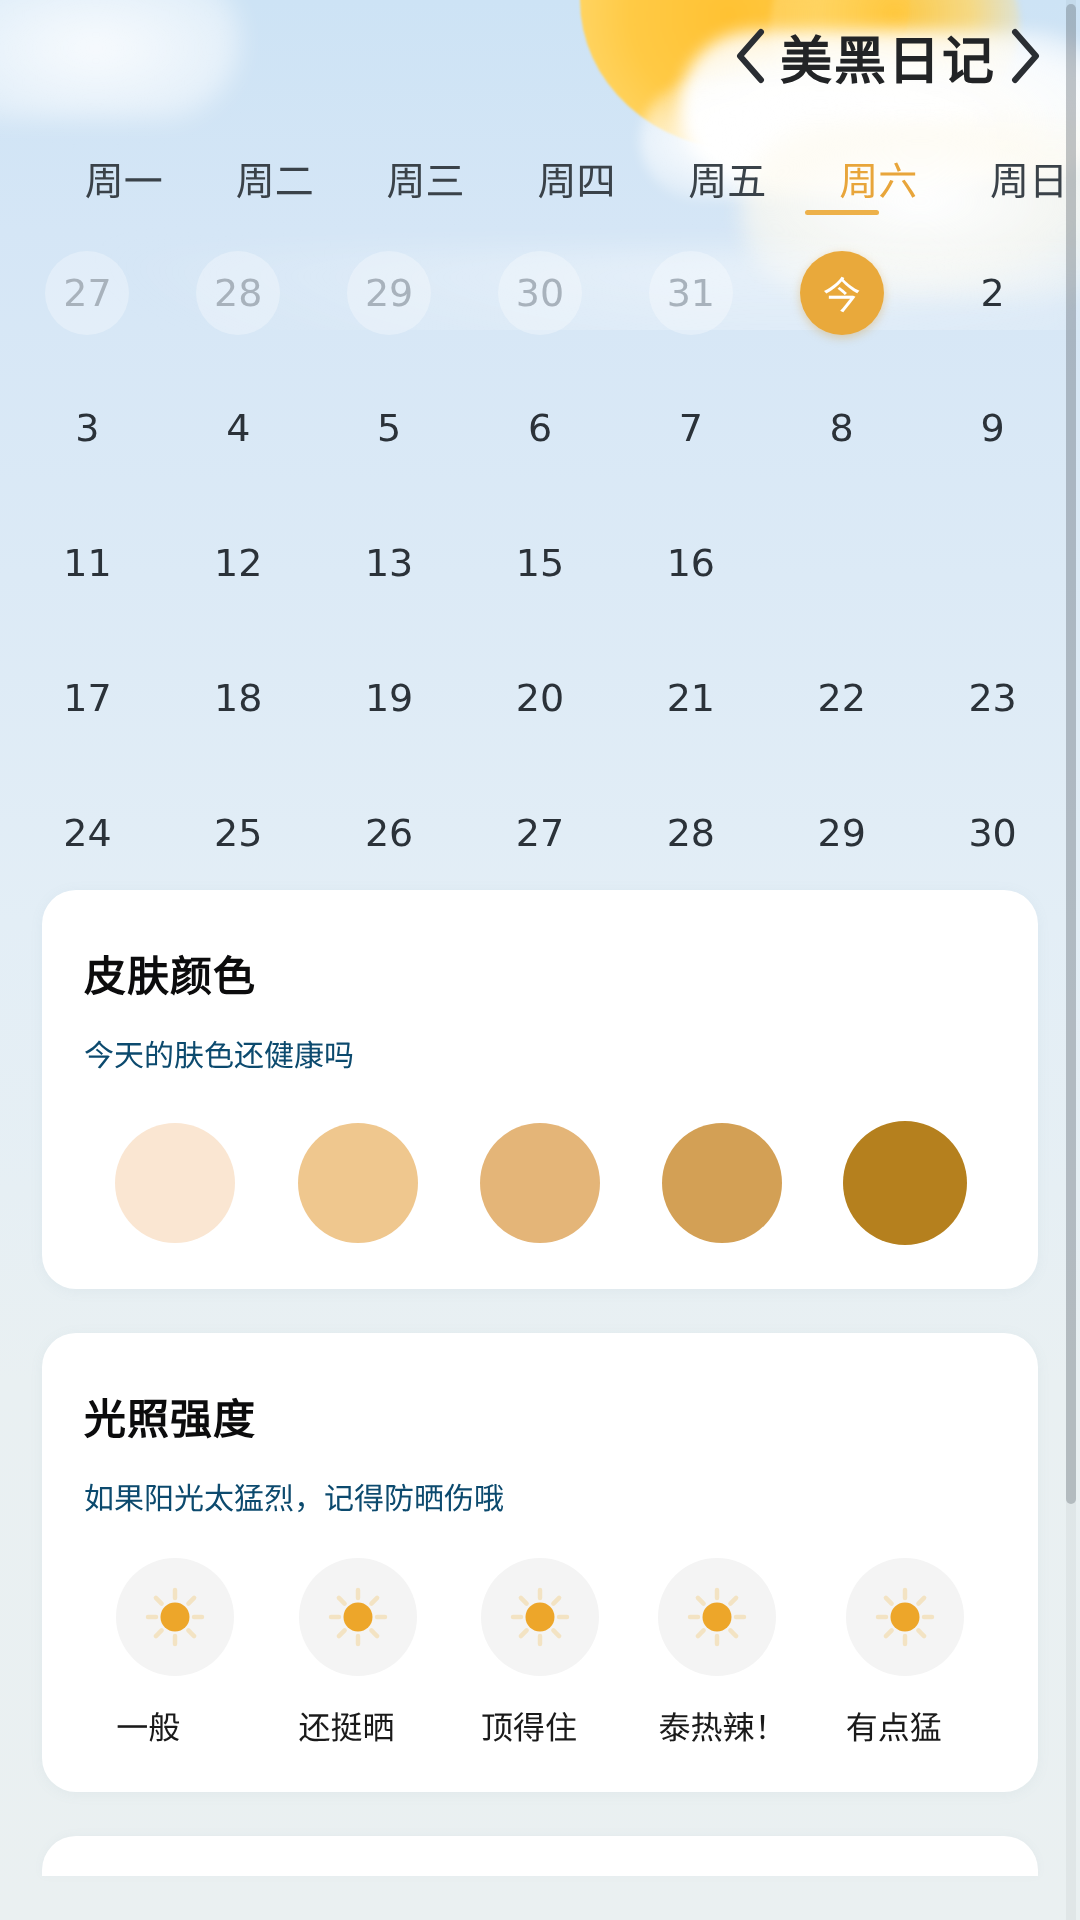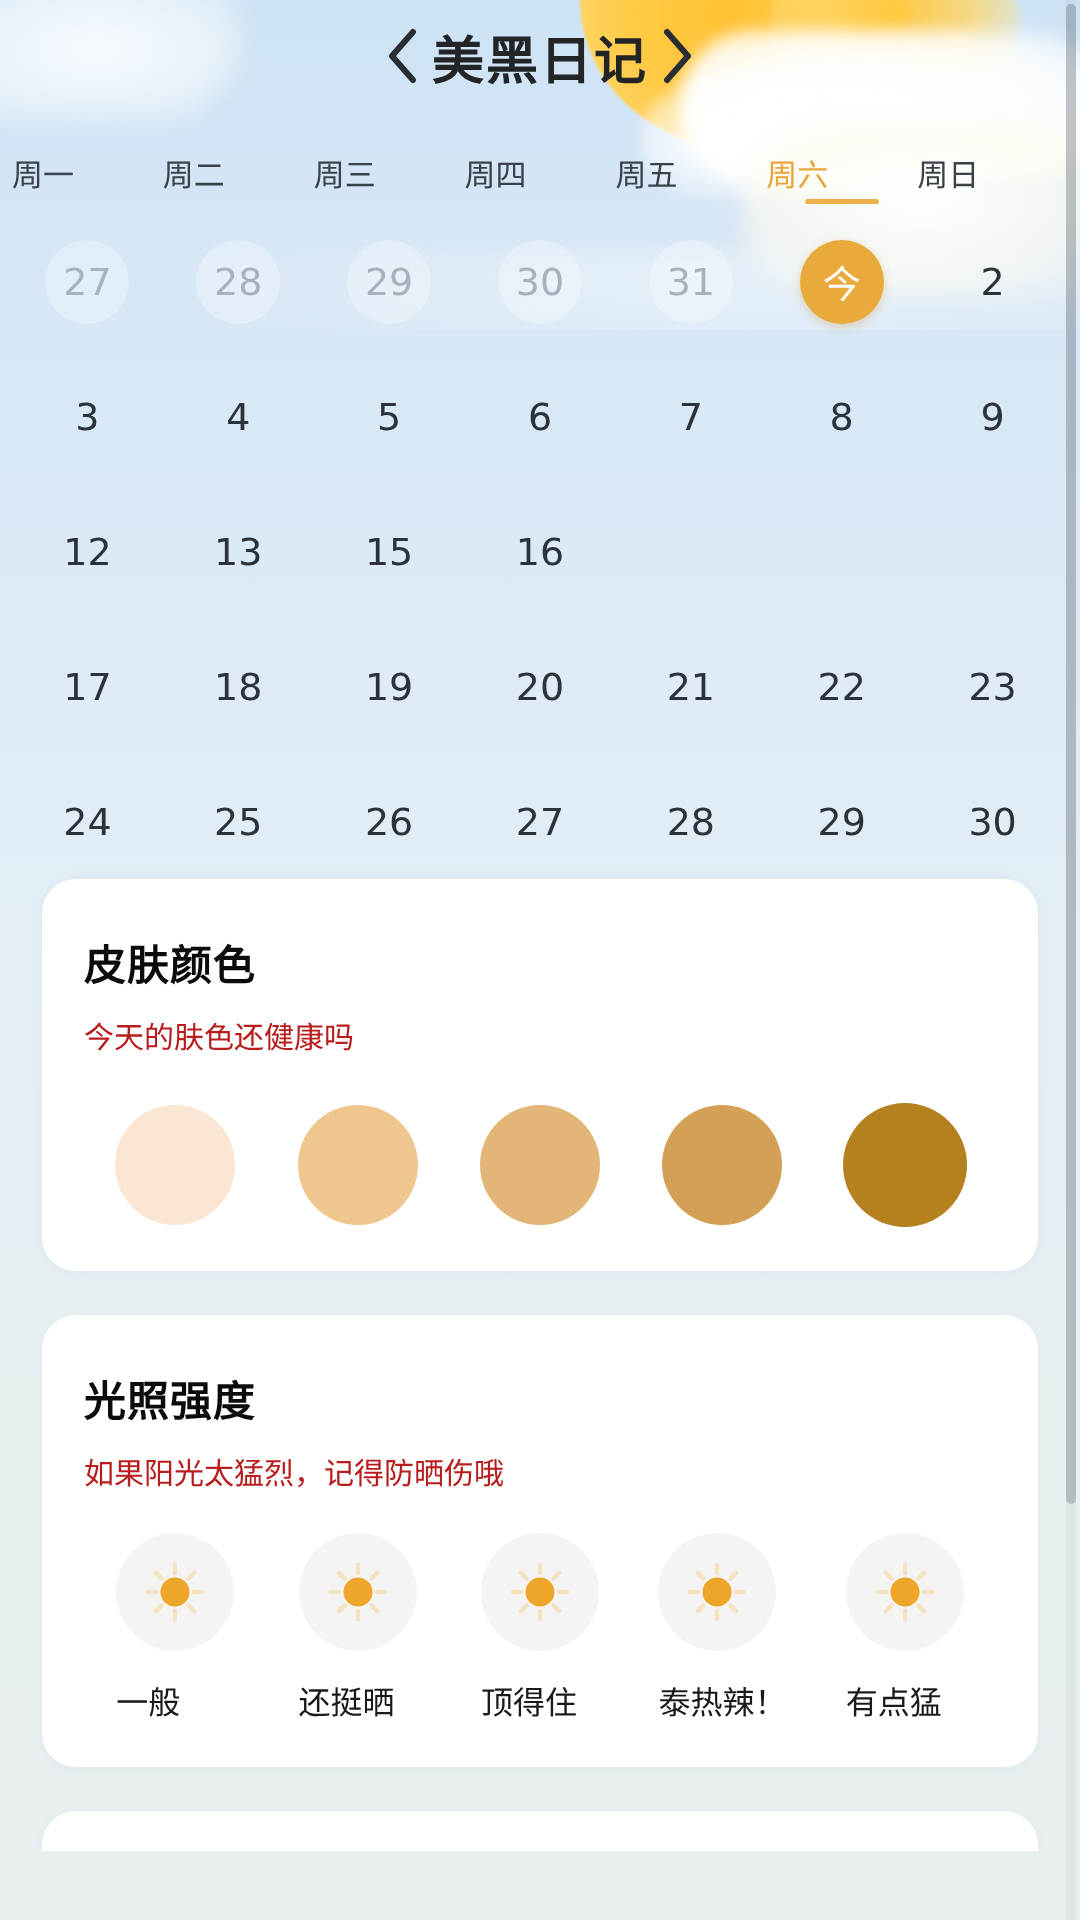--- a/index.html
+++ b/index.html
@@ -61,43 +61,43 @@
   .haze {
     position:absolute; left:0; top:250px; width:1080px; height:180px;
     background:radial-gradient(ellipse at 72% 0%, rgba(255,255,255,0.45) 0%, rgba(255,255,255,0) 62%);
     filter:blur(14px);
   }
 
   
   .header {
     position:relative; z-index:5;
     height:112px;
-    display:flex; align-items:center; justify-content:center;
+    display:flex; align-items:center; justify-content:flex-end;
     padding:0 24px;
   }
   .nav-arrow {
     width:60px; height:60px;
     display:flex; align-items:center; justify-content:center;
     cursor:pointer; background:none; border:none;
   }
   .nav-arrow svg { display:block; }
   .page-title {
     font-size:52px; font-weight:bold; color:#222426;
     letter-spacing:2px;
     font-family:"DejaVu Sans","Liberation Sans",sans-serif;
   }
 
   
   .calendar { position:relative; z-index:5; padding:0 12px; margin-top:38px; }
   .weekday-row, .date-row {
     display:grid; grid-template-columns:repeat(7,1fr);
   }
   .weekday {
-    text-align:left;
-    font-size:31px; color:#3A4249; font-weight:500;
+    text-align:right;
+    font-size:39px; color:#3A4249; font-weight:500;
     padding-bottom:9px;
     position:relative;
     font-family:"DejaVu Sans","Liberation Sans",sans-serif;
   }
   .weekday.active { color:#E8A53A; }
   .weekday.active::after {
     content:""; position:absolute;
     left:50%; transform:translateX(-50%);
     bottom:0; width:74px; height:5px; border-radius:3px;
     background:#EDB14A;
@@ -129,22 +129,22 @@
     border-radius:34px;
     padding:52px 42px 44px 42px;
     box-shadow:0 2px 14px rgba(120,140,160,0.07);
   }
   .card-title {
     font-size:42px; font-weight:bold; color:#0C0C0D;
     letter-spacing:1px;
     font-family:"DejaVu Sans","Liberation Sans",sans-serif;
   }
   .card-subtitle {
-    margin-top:21px;
-    font-size:30px; color:#b91c1c; font-weight:400;
+    margin-top:28px;
+    font-size:30px; color:#0c4a6e; font-weight:400;
     font-family:"DejaVu Sans","Liberation Sans",sans-serif;
   }
 
   .swatch-row {
     margin-top:46px;
     display:grid; grid-template-columns:repeat(5,1fr);
     justify-items:center; align-items:center;
   }
   .swatch {
     width:120px; height:120px; border-radius:50%;
@@ -282,20 +282,23 @@
             <div class="date-pill">7</div>
           </div>
           <div class="date-cell">
             <div class="date-pill">8</div>
           </div>
           <div class="date-cell">
             <div class="date-pill">9</div>
           </div>
         </div>
         <div class="date-row">
+          <div class="date-cell">
+            <div class="date-pill">11</div>
+          </div>
           <div class="date-cell">
             <div class="date-pill">12</div>
           </div>
           <div class="date-cell">
             <div class="date-pill">13</div>
           </div>
           <div class="date-cell">
             <div class="date-pill">15</div>
           </div>
           <div class="date-cell">

